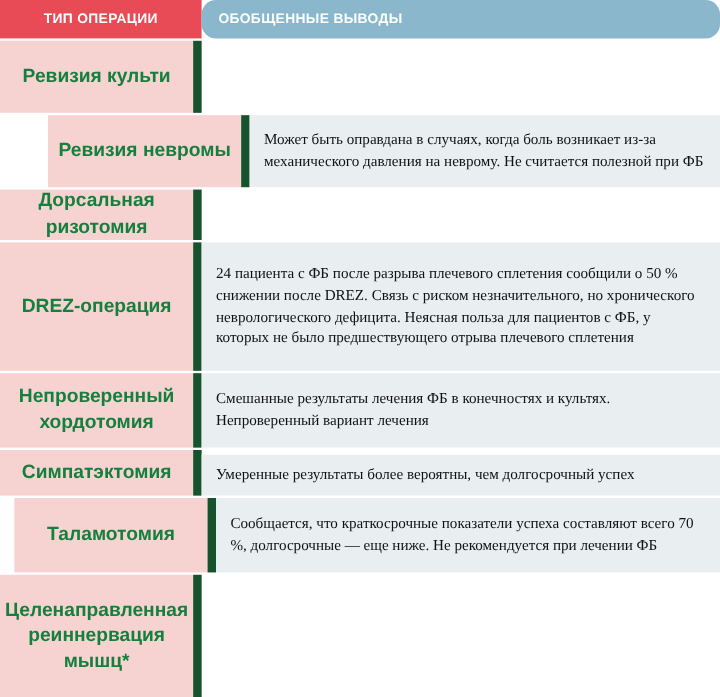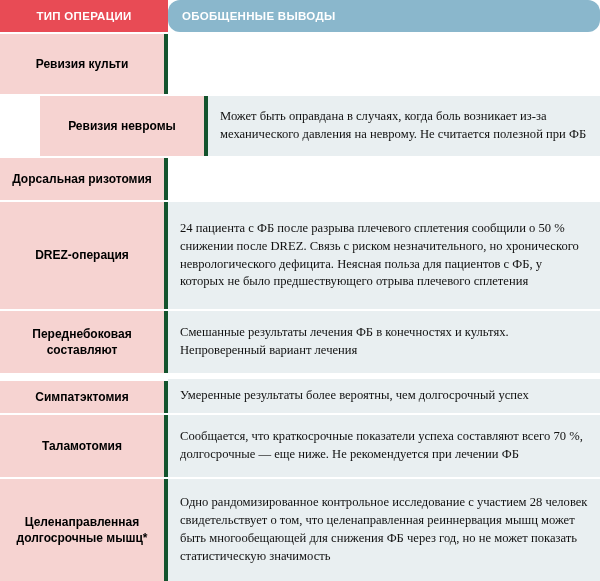--- a/index.html
+++ b/index.html
@@ -55,31 +55,31 @@
     display: flex;
     align-items: center;
     padding: 10px 14px;
     box-sizing: border-box;
     border-radius: 12px;
   }
   .cell-left {
     width: 168px;
     flex: 0 0 168px;
     background: #f6d3d1;
-    color: #000000;
+    color: #15803d;
     font-family: "Liberation Sans", sans-serif;
     font-weight: bold;
-    font-size: 12px;
+    font-size: 16px;
     display: flex;
     align-items: center;
     justify-content: center;
     text-align: center;
     padding: 8px 8px;
     box-sizing: border-box;
-    border-right: 4px solid #14532d;
+    border-right: 7px solid #14532d;
     line-height: 1.35;
   }
   .cell-right {
     flex: 1 1 auto;
     background: #e9eff1;
     color: #111111;
     font-family: "Liberation Serif", serif;
     font-size: 12.6px;
     line-height: 1.42;
     display: flex;
@@ -115,40 +115,37 @@
   </div>
 
   <div class="row" style="height:107px;">
     <div class="cell-left">DREZ-операция</div>
     <div class="cell-right">
         <span>24 пациента с ФБ после разрыва плечевого сплетения сообщили о 50 % снижении после DREZ. Связь с риском незначительного, но хронического неврологического дефицита. Неясная польза для пациентов с ФБ, у которых не было предшествующего отрыва плечевого сплетения</span>
       </div>
   </div>
 
   <div class="row" style="height:62px;">
-    <div class="cell-left">Переднебоковая составляют</div>
+    <div class="cell-left">Непроверенный хордотомия</div>
     <div class="cell-right">
         <span>Смешанные результаты лечения ФБ в конечностях и культях. Непроверенный вариант лечения</span>
       </div>
   </div>
 
   <div class="row" style="height:38px;align-items:flex-end;">
     <div class="cell-left">Симпатэктомия</div>
     <div class="cell-right">
         <span>Умеренные результаты более вероятны, чем долгосрочный успех</span>
       </div>
   </div>
 
-  <div class="row" style="height:62px;">
+  <div class="row" style="height:62px;padding-left:12px;">
     <div class="cell-left">Таламотомия</div>
     <div class="cell-right">
         <span>Сообщается, что краткосрочные показатели успеха составляют всего 70 %, долгосрочные — еще ниже. Не рекомендуется при лечении ФБ</span>
       </div>
   </div>
 
   <div class="row" style="flex:1 1 auto;">
-    <div class="cell-left">Целенаправленная долгосрочные мышц*</div>
-    <div class="cell-right">
-        <span>Одно рандомизированное контрольное исследование с участием 28 человек свидетельствует о том, что целенаправленная реиннервация мышц может быть многообещающей для снижения ФБ через год, но не может показать статистическую значимость</span>
-      </div>
+    <div class="cell-left">Целенаправленная реиннервация мышц*</div>
   </div>
 
 </div>
 
 </body></html>

